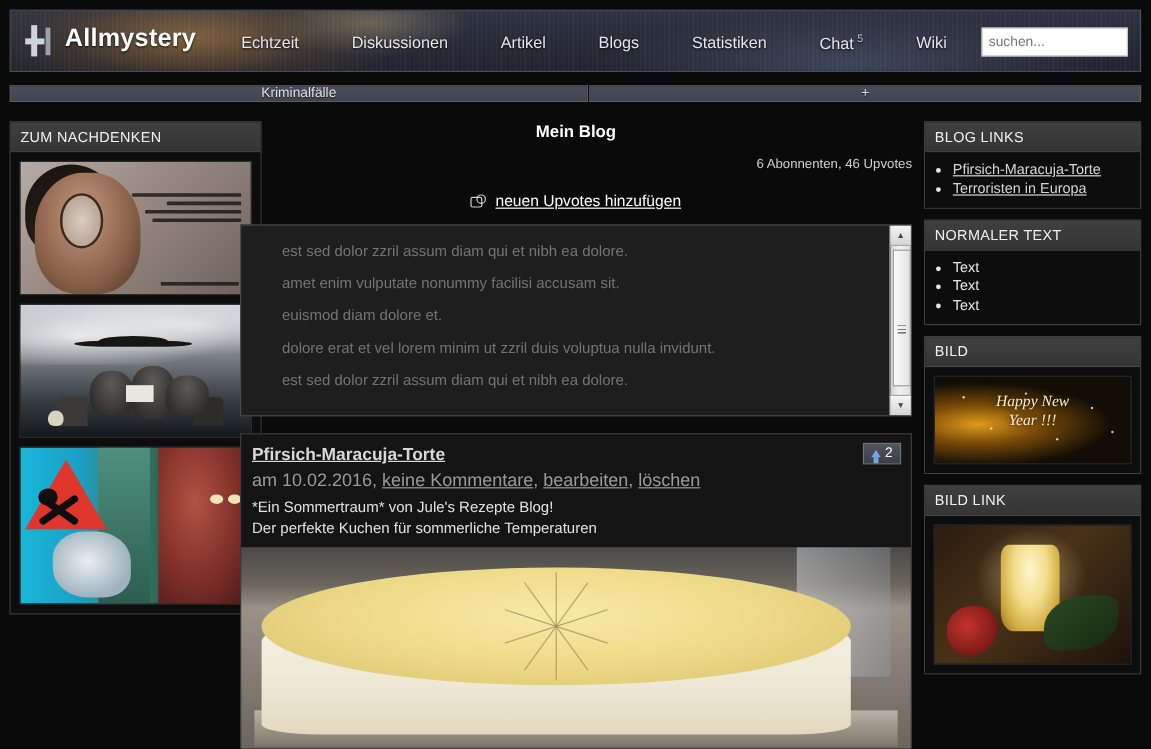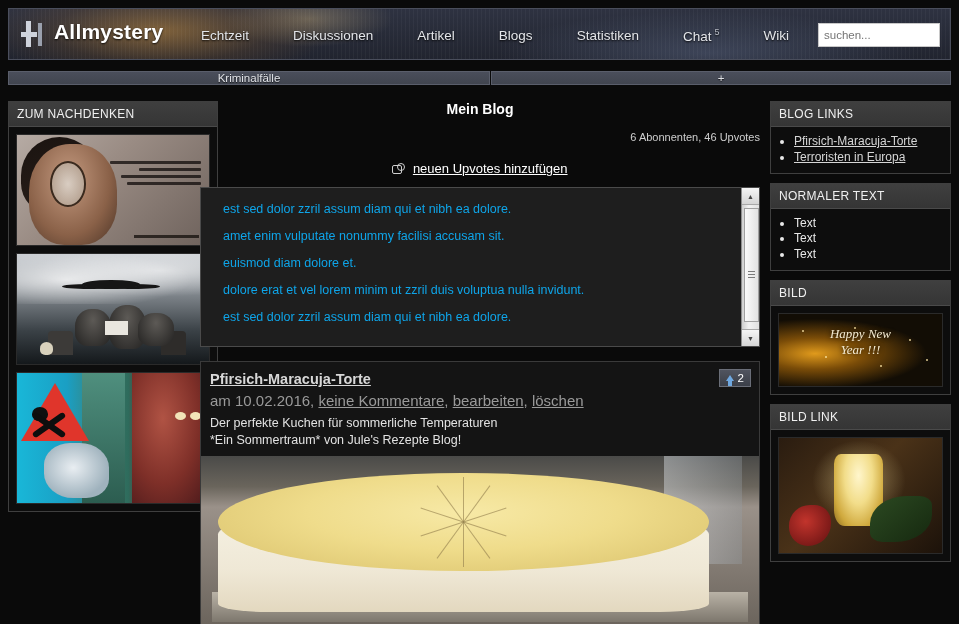--- a/index.html
+++ b/index.html
@@ -164,21 +164,21 @@
   .add-entry a{color:#ffffff;font-size:13px;text-decoration:underline;}
   .add-entry .ic{display:inline-block;width:12px;height:11px;margin-right:4px;vertical-align:-1px;position:relative;}
   .add-entry .ic:before{content:"";position:absolute;left:0;top:2px;width:8px;height:7px;border:1px solid #cfcfcf;border-radius:2px;}
   .add-entry .ic:after{content:"";position:absolute;left:5px;top:0;width:6px;height:6px;border:1px solid #cfcfcf;border-radius:50%;}
 
   .textbox{
     position:relative;border:1px solid #4a4a4a;background:#1e1e1e;
     height:160px;box-sizing:border-box;overflow:hidden;
   }
   .textbox .inner{padding:14px 18px;}
-  .textbox p{margin:0 4px 12px;font-size:12.5px;color:#0ea5e9;line-height:1.2;}
+  .textbox p{margin:0 16px 12px;font-size:12.5px;color:#737373;line-height:1.2;}
   .sb{position:absolute;right:0;top:0;width:17px;height:100%;
     background:linear-gradient(90deg,#cfcfcf,#f2f2f2 40%,#e0e0e0);border-left:1px solid #8e8e8e;}
   .sb .arr{position:absolute;left:0;width:17px;height:16px;background:linear-gradient(180deg,#f5f5f5,#d5d5d5);
     display:flex;align-items:center;justify-content:center;font-size:7px;color:#444;}
   .sb .up{top:0;border-bottom:1px solid #a8a8a8;}
   .sb .dn{bottom:0;border-top:1px solid #a8a8a8;}
   .sb .thumbv{position:absolute;left:2px;top:20px;width:13px;height:112px;
     background:linear-gradient(90deg,#fbfbfb,#e2e2e2);border:1px solid #a0a0a0;}
   .sb .grip{position:absolute;left:3px;top:62px;width:7px;height:7px;
     background:repeating-linear-gradient(180deg,#7a7a7a 0 1px,transparent 1px 3px);}
@@ -325,22 +325,22 @@
         </div>
 
         <div class="post-meta">
           <span>am 10.02.2016,</span>
           <a href="#">keine Kommentare</a><span>,</span>
           <a href="#">bearbeiten</a><span>,</span>
           <a href="#">löschen</a>
         </div>
 
         <div class="post-body">
+          <div>*Ein Sommertraum* von Jule's Rezepte Blog!</div>
           <div>Der perfekte Kuchen für sommerliche Temperaturen</div>
-          <div>*Ein Sommertraum* von Jule's Rezepte Blog!</div>
         </div>
       </div>
 
       <div class="art artcake">
         <div class="glass"></div>
         <div class="plate"></div>
         <div class="body"></div>
         <div class="top">
           <span class="cut" style="transform:rotate(0deg)"></span>
           <span class="cut" style="transform:rotate(36deg)"></span>

